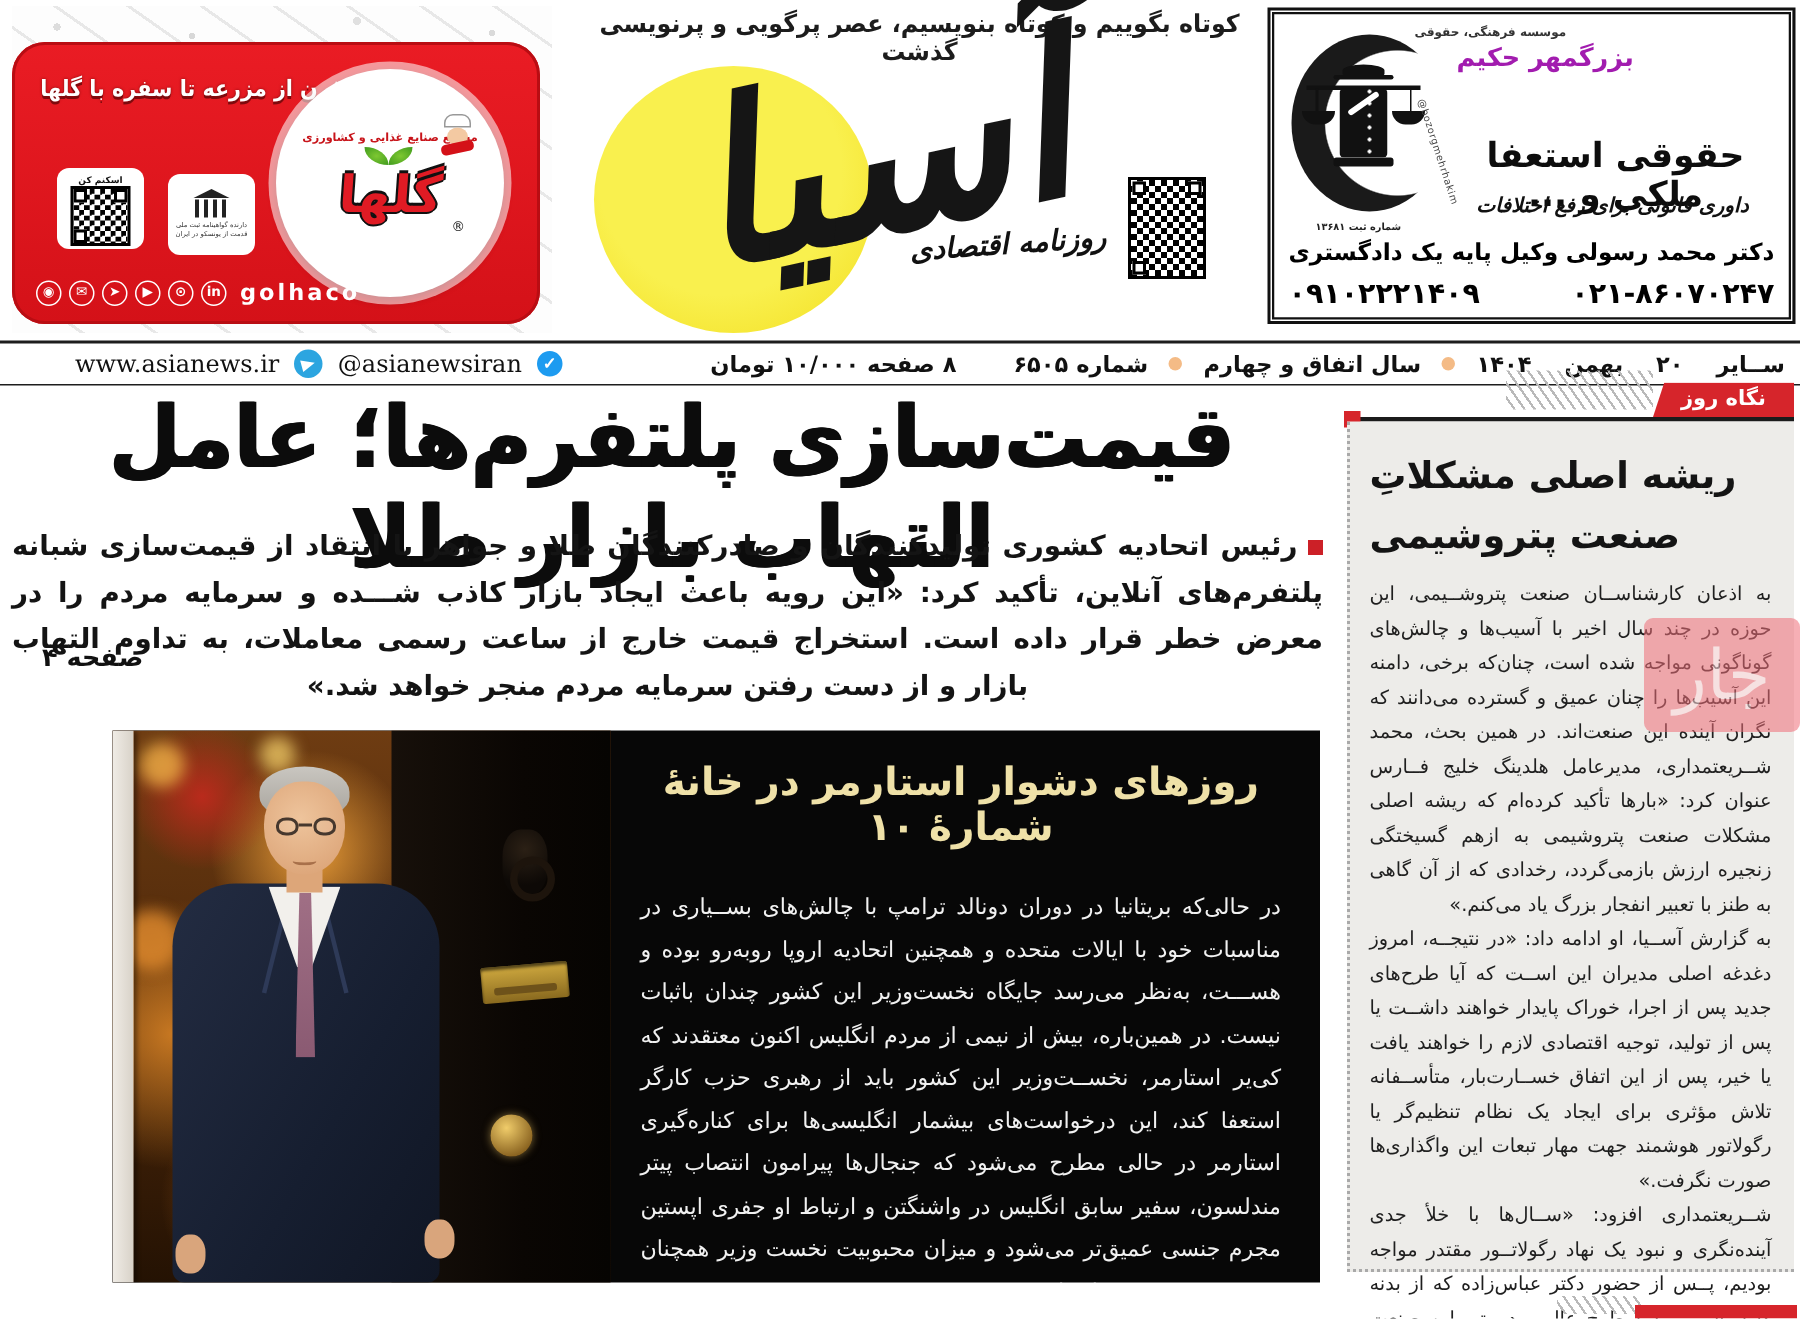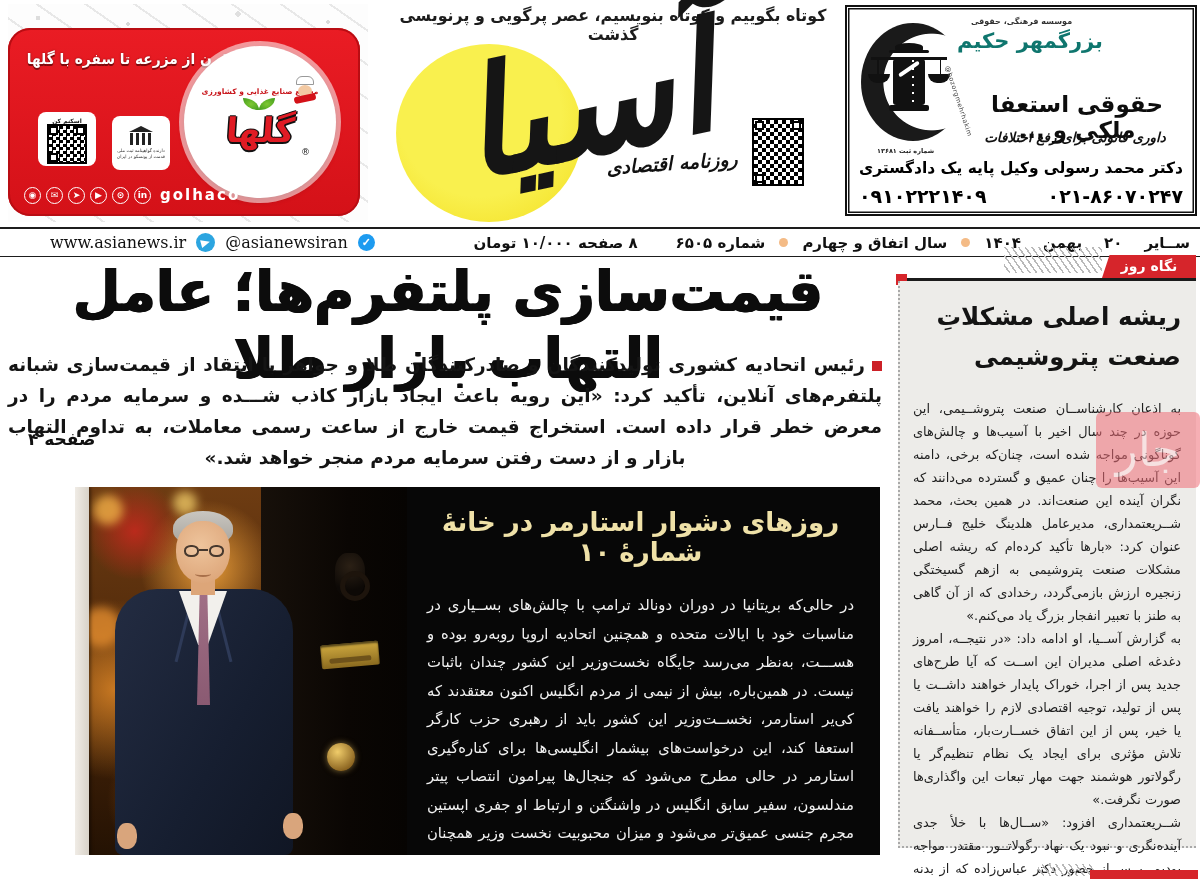--- a/index.html
+++ b/index.html
@@ -95,22 +95,22 @@
     background:conic-gradient(#000 25%,#fff 0 50%,#000 0 75%,#fff 0) 0 0/8px 8px;
     outline:2px solid #000; }
   .qr-big b.f1{left:1px;top:1px;} .qr-big b.f2{right:1px;top:1px;} .qr-big b.f3{left:1px;bottom:1px;}
 
   
   .law { left:845px; top:5px; width:352px; height:211px; border:2px solid #111;
     box-shadow:0 0 0 1px #fff inset, 0 0 0 2.5px #111 inset; background:#fff; padding:6px 10px; }
   .law-moon { position:absolute; left:14px; top:16px; width:104px; height:118px; }
   .law-moon .crescent { position:absolute; inset:0; border-radius:50%;
     background:radial-gradient(circle at 68% 50%, transparent 0 52%, #1a1a1a 53%); }
-  .law-org-small { position:absolute; left:96px; top:10px; font-size:8px; color:#333; font-weight:bold;margin-left:28px; }
-  .law-org-name { position:absolute; left:110px; top:22px; font-size:21px; font-weight:bold; color:#0f766e; }
+  .law-org-small { position:absolute; left:96px; top:10px; font-size:8px; color:#333; font-weight:bold; }
+  .law-org-name { position:absolute; left:124px; top:22px; font-size:17px; font-weight:bold; color:#a21caf; }
   .scales { position:absolute; left:24px; top:36px; width:76px; height:72px; }
   .scales .hat { position:absolute; left:24px; top:0; width:28px; height:8px; background:#111; border-radius:50% 50% 20% 20%; }
   .scales .hatbrim { position:absolute; left:18px; top:7px; width:40px; height:3px; background:#111; border-radius:2px; }
   .scales .beam { position:absolute; left:0; top:14px; width:76px; height:3px; background:#111; }
   .scales .chain { position:absolute; top:16px; width:1.5px; height:16px; background:#111; }
   .scales .chain.l{left:6px;} .scales .chain.r{right:6px;}
   .scales .pan { position:absolute; top:31px; width:22px; height:9px; background:#111; border-radius:0 0 12px 12px; }
   .scales .pan.l{left:-3px;} .scales .pan.r{right:-3px;}
   .scales .pillar { position:absolute; left:22px; top:16px; width:32px; height:46px; background:#111; border-radius:3px;
     background-image:radial-gradient(circle 2px,#fff 60%,transparent 61%),radial-gradient(circle 2px,#fff 60%,transparent 61%);
@@ -206,21 +206,21 @@
   
   .hatch { background:repeating-linear-gradient(55deg, transparent 0 4px, #b9b9b9 4px 5.5px); }
   .sb-hatch-top { left:1004px; top:247px; width:98px; height:26px; }
   .sb-tab { left:1102px; top:255px; width:94px; height:23px; background:#d6252b; color:#fff;
     font-size:14px; font-weight:bold; text-align:center; line-height:23px;
     clip-path:polygon(8% 0,100% 0,100% 100%,0 100%); }
   .sb-rule { left:898px; top:278px; width:298px; height:3px; background:#1b1b1b; }
   .sb-sq { left:896px; top:274px; width:11px; height:11px; background:#d6252b; }
   .sb-box { left:898px; top:281px; width:298px; height:567px; background:#edecE9; background:#edece9;
     border-left:2px dotted #a9a9a9; border-bottom:2px dotted #a9a9a9; padding:16px 15px 0 13px; direction:rtl; }
-  .sb-title { text-align:right; font-size:24.5px; font-weight:bold; color:#141414; line-height:1.62; margin-bottom:22px; }
+  .sb-title { text-align:left; font-size:24.5px; font-weight:bold; color:#141414; line-height:1.62; margin-bottom:10px; }
   .sb-body { font-size:12.9px; line-height:1.78; color:#1f1f1f; text-align:justify; }
   .watermark { left:1096px; top:412px; width:104px; height:76px; background:#ef6e78; opacity:.55; border-radius:6px;
     color:#ffd9dc; font-size:46px; font-weight:normal; display:flex; align-items:center; justify-content:center; direction:rtl; }
   .sb-hatch-bot { left:1038px; top:864px; width:56px; height:12px; }
   .sb-tab-bot { left:1090px; top:870px; width:108px; height:9px; background:#d6252b; }
 </style>
 </head>
 <body>
 
 <div class="abs golha">

